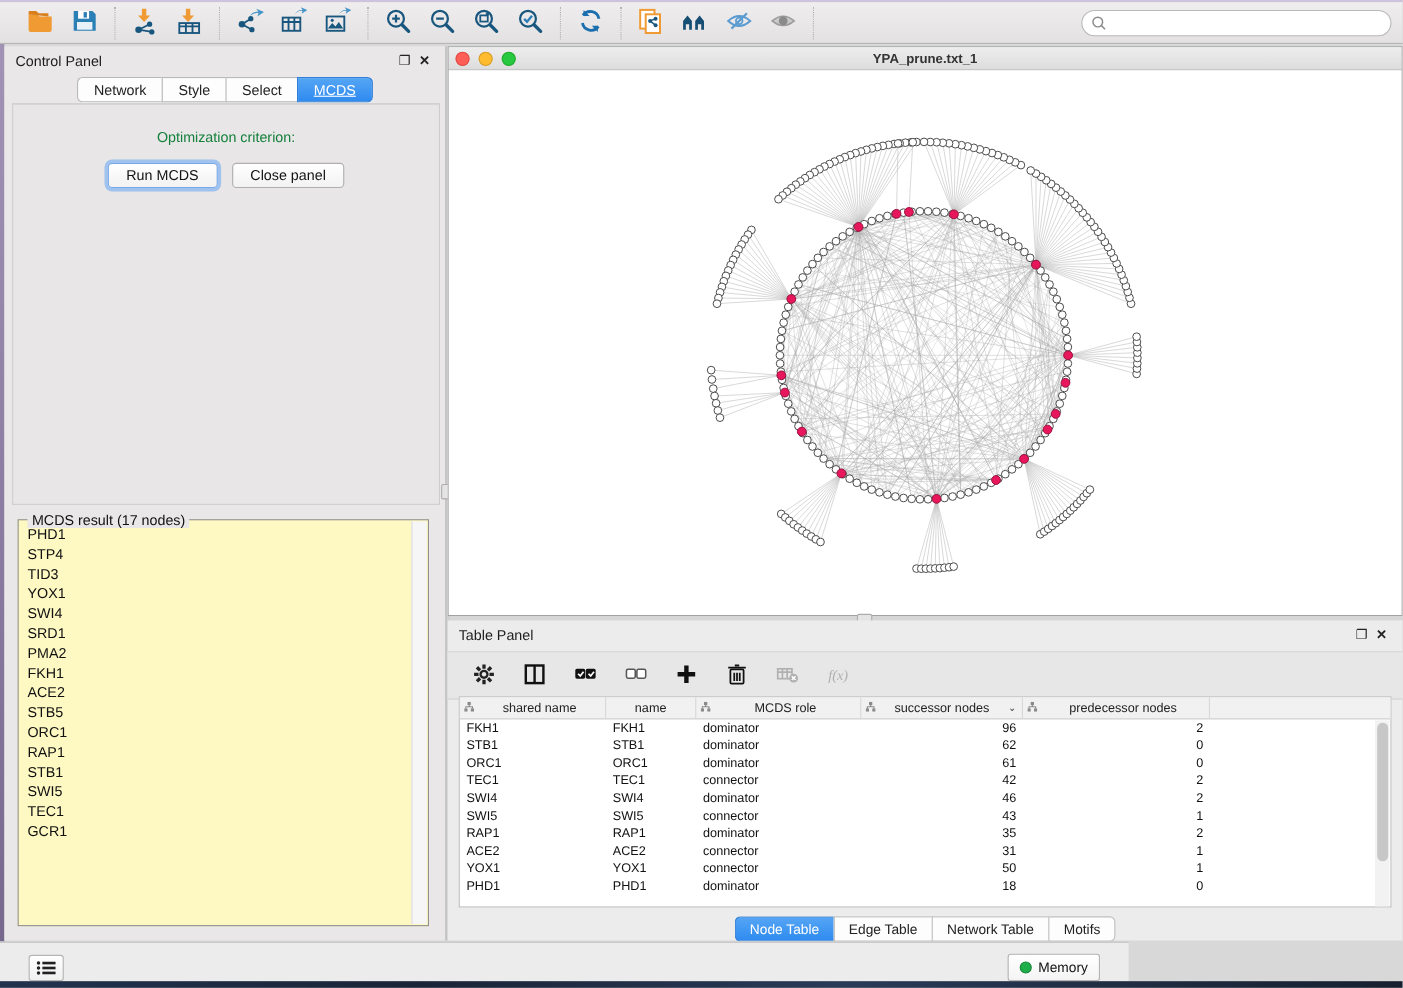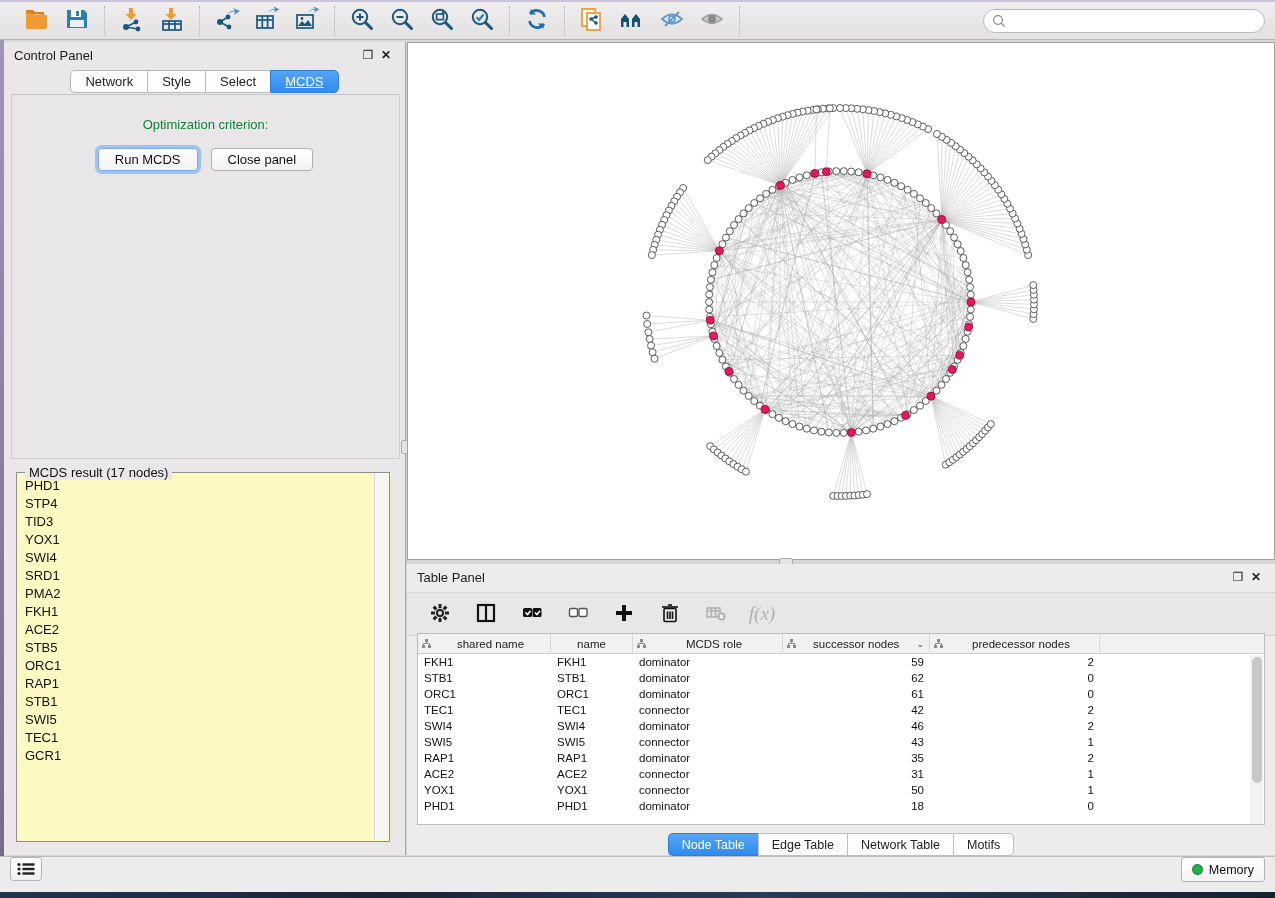--- a/index.html
+++ b/index.html
@@ -92,21 +92,21 @@
   
   #table-panel { left:407px; top:564px; width:868px; height:291px; background:#ececec; }
   #tp-toolbar { margin-top:2px; height:44px; background:#e7e7e7;
     border-top:1px solid #d7d7d7; border-bottom:1px solid #d2d2d2;
     display:flex; align-items:center; gap:20px; padding:0 20px; }
   .tpt-btn { border:none; background:transparent; cursor:pointer; width:26px; height:26px;
     display:flex; align-items:center; justify-content:center; }
   .tpt-btn svg { width:22px; height:22px; }
   .tpt-btn.disabled { cursor:default; }
   #fx-label { font-family:"Liberation Serif","DejaVu Serif",serif; font-style:italic;
-    font-size:19px; color:#b0b0b0; }
+    font-size:13px; color:#b0b0b0; }
   #table-box { position:absolute; left:10px; top:69px; width:848px; height:192px;
     background:#fff; border:1px solid #bcbcbc; }
   #thead { display:flex; height:20px; background:#f1f1f1; border-bottom:1px solid #cfcfcf; }
   .th-cell { display:flex; align-items:center; border-right:1px solid #d8d8d8;
     font-size:11.5px; color:#222; position:relative; }
   .th-cell .th-label { flex:1; text-align:center; }
   .th-icon { margin-left:4px; }
   .sort-chev { margin-right:5px; font-size:9px; color:#444; }
   #tbody .tr { display:flex; height:16px; align-items:center; }
   .td { font-size:11.5px; color:#111; padding:0 6px; white-space:nowrap; overflow:hidden; }
@@ -115,22 +115,22 @@
   #table-thumb { position:absolute; top:2px; left:1.5px; width:10px; height:126px;
     background:#c7c7c7; border-radius:5px; }
   #tp-tabs { position:absolute; left:0; right:0; top:269px; display:flex; justify-content:center; }
   .tp-tab { font-size:12.5px; padding:3.5px 13px; background:#fdfdfd; border:1px solid #bfbfbf;
     border-right:none; color:#222; cursor:pointer; }
   .tp-tab:first-child { border-radius:5px 0 0 5px; }
   .tp-tab:last-child { border-radius:0 5px 5px 0; border-right:1px solid #bfbfbf; }
   .tp-tab.sel { background:linear-gradient(#55a5f4,#2f8bf0); color:#fff; border-color:#2f7fd8; }
 
   
-  #status-bar { left:0; top:856px; width:1275px; height:36px; background:#ececec;
-    border-top:1px solid #bdbdbd; display:flex; align-items:flex-start; padding:0 10px; }
+  #status-bar { left:0; top:856px; width:1026px; height:36px; background:#ececec;
+    border-top:1px solid #bdbdbd; display:flex; align-items:flex-end; padding:0 26px; }
   #panel-menu-btn { width:32px; height:24px; background:linear-gradient(#fff,#f0f0f0);
     border:1px solid #b5b5b5; border-radius:3px; cursor:pointer;
     display:flex; align-items:center; justify-content:center; }
   #memory-btn { margin-left:auto; height:25px; background:linear-gradient(#fff,#f4f4f4);
     border:1px solid #b5b5b5; border-radius:3px; cursor:pointer; display:flex;
     align-items:center; gap:6px; padding:0 10px; font-size:12.5px; color:#111; }
   #memory-dot { width:11px; height:11px; border-radius:50%; background:#1faf4a;
     border:1px solid #148536; }
 </style>
 </head>
@@ -340,20 +340,26 @@
         <div class="mcds-item">GCR1</div>
       </div>
     <div id="mcds-scroll"></div>
   </div>
 </div>
 
 <div id="v-splitter" class="abs"></div>
 <div id="v-handle" class="abs"></div>
 
 <div id="network-window" class="abs">
+  <div id="nw-titlebar">
+    <span class="traffic t-red"></span>
+    <span class="traffic t-yellow"></span>
+    <span class="traffic t-green"></span>
+    <span id="nw-title">YPA_prune.txt_1</span>
+  </div>
   <div id="graph-area">
     <svg id="graph-svg" width="866" height="495" viewBox="0 0 866 495">
         <g>
           <line x1="372.5" y1="142.3" x2="398.7" y2="385.7" stroke="#a8a8a8" stroke-width="0.65" opacity="0.5"></line>
           <line x1="372.5" y1="142.3" x2="420.8" y2="389.5" stroke="#a8a8a8" stroke-width="0.65" opacity="0.5"></line>
           <line x1="372.5" y1="142.3" x2="301.2" y2="251.5" stroke="#a8a8a8" stroke-width="0.65" opacity="0.5"></line>
           <line x1="372.5" y1="142.3" x2="335.5" y2="347.6" stroke="#a8a8a8" stroke-width="0.65" opacity="0.5"></line>
           <line x1="372.5" y1="142.3" x2="443.2" y2="389.5" stroke="#a8a8a8" stroke-width="0.65" opacity="0.5"></line>
           <line x1="372.5" y1="142.3" x2="557.7" y2="295.9" stroke="#a8a8a8" stroke-width="0.65" opacity="0.5"></line>
           <line x1="372.5" y1="142.3" x2="304.4" y2="288.7" stroke="#a8a8a8" stroke-width="0.65" opacity="0.5"></line>
@@ -1197,21 +1203,21 @@
               <path d="M4.5 3v1.5M1.5 6V4.5h6V6" stroke="#8a8a8a" fill="none"></path>
             </svg></span>
           <span class="th-label">predecessor nodes</span>
         </div>
       </div>
     <div id="tbody">
         <div class="tr">
           <div class="td" style="width: 133px; text-align: left;">FKH1</div>
           <div class="td" style="width: 82px; text-align: left;">FKH1</div>
           <div class="td" style="width: 150px; text-align: left;">dominator</div>
-          <div class="td" style="width: 147px; text-align: right;">59</div>
+          <div class="td" style="width: 147px; text-align: right;">96</div>
           <div class="td" style="width: 170px; text-align: right;">2</div>
         </div>
         <div class="tr">
           <div class="td" style="width: 133px; text-align: left;">STB1</div>
           <div class="td" style="width: 82px; text-align: left;">STB1</div>
           <div class="td" style="width: 150px; text-align: left;">dominator</div>
           <div class="td" style="width: 147px; text-align: right;">62</div>
           <div class="td" style="width: 170px; text-align: right;">0</div>
         </div>
         <div class="tr">

